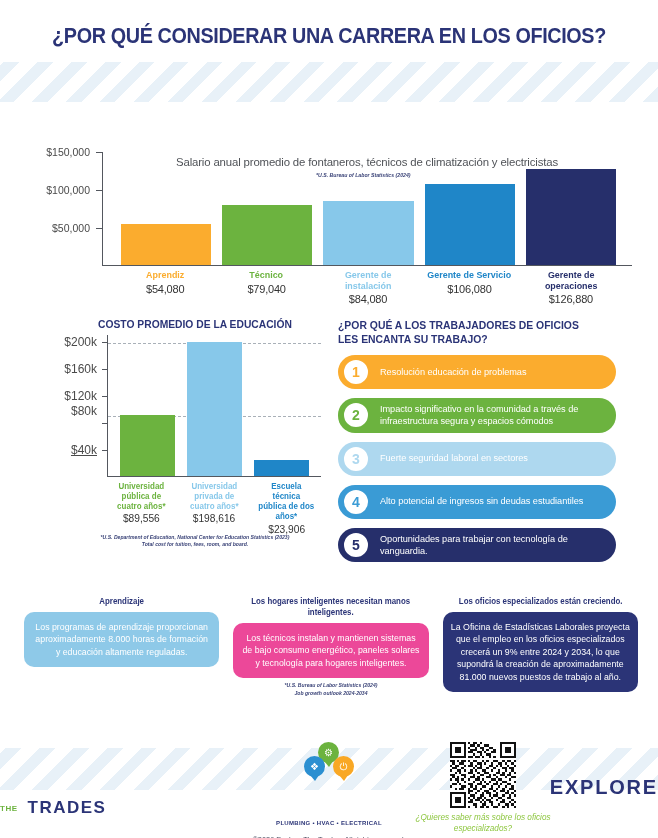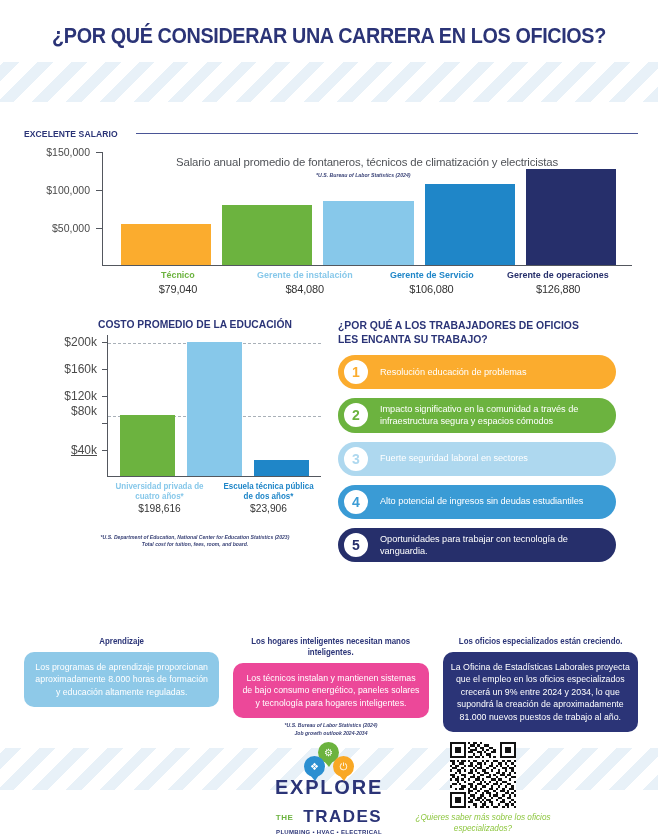--- a/index.html
+++ b/index.html
@@ -157,21 +157,21 @@
     font-size: 14px; font-weight: 900;
     font-family: "Liberation Sans Narrow","Liberation Sans", sans-serif;
   }
   .reason .rtxt {
     color: #fff; font-size: 9.2px; line-height: 1.34; letter-spacing: -0.05px;
     font-family: "Liberation Sans", sans-serif;
   }
 
   
   .facts { position: absolute; top: 596px; left: 24px; width: 614px; display: flex; gap: 14px; }
-  .fact { flex: 1; position: relative; margin-top: 40px; }
+  .fact { flex: 1; position: relative; }
   .fact h4 {
     text-align: center; color: #2b3477; font-size: 8.4px; font-weight: 900;
     line-height: 1.3; margin-bottom: 5px;
     font-family: "Liberation Sans Narrow","Liberation Sans", sans-serif;
     transform: scaleX(0.94);
   }
   .fact .box {
     border-radius: 10px; color: #fff; text-align: center;
     font-size: 8.8px; line-height: 1.42; padding: 9px 8px;
     font-family: "Liberation Sans", sans-serif;
@@ -192,24 +192,25 @@
                 border-left: 5px solid transparent; border-right: 4px solid transparent;
                 border-top: 6px solid currentColor; }
   .bub-g { background: #6cb33f; color:#6cb33f; left: 32px; top: 0; }
   .bub-b { background: #2b8fd1; color:#2b8fd1; left: 18px; top: 14px; }
   .bub-o { background: #f9a825; color:#f9a825; left: 47px; top: 14px; }
   .bub span { color:#fff; }
   .wordmark {
     color: #2b3477; font-size: 20px; font-weight: 900; letter-spacing: 1.8px;
     font-family: "Liberation Sans Narrow","Liberation Sans", sans-serif;
     line-height: 1;
+    text-align: right;
   }
   .wordmark2 {
-    display:flex; align-items:center; justify-content:center; gap:10px;
-    margin-top: 10px;
+    display:flex; align-items:center; gap:10px;
+    margin-top: 1px;
   }
   .wordmark2 .the { color:#6cb33f; font-size:8px; font-weight:900; letter-spacing:0.5px;
     font-family:"Liberation Sans Narrow","Liberation Sans", sans-serif;}
   .wordmark2 .trades { color:#2b3477; font-size:17px; font-weight:900; letter-spacing:1.5px;
     font-family:"Liberation Sans Narrow","Liberation Sans", sans-serif;}
   .tagline {
     margin-top: 2px; color: #2b3477; font-size: 6px; font-weight: 900; letter-spacing: 0.3px;
     font-family: "Liberation Sans Narrow","Liberation Sans", sans-serif;
   }
   .copyright {
@@ -226,24 +227,20 @@
 </style>
 </head>
 <body>
 
 <div class="page">
 
   <div class="main-title">¿POR QUÉ CONSIDERAR UNA CARRERA EN LOS OFICIOS?</div>
 
   <div class="stripes top"></div>
 
-  <div class="sec-head" style="top:128px; left:24px; width:614px;">
-    <span class="txt">EXCELENTE SALARIO</span>
-    <span class="rule"></span>
-  </div>
 
   <div class="salary-wrap">
     <div class="sal-ylabels" id="sal-y">
         <div class="yl" style="top: 76px;">$50,000</div>
         <div class="yl" style="top: 38px;">$100,000</div>
         <div class="yl" style="top: 0px;">$150,000</div>
       </div>
     <div class="sal-plot" id="sal-plot">
       <div class="sal-bars" id="sal-bars">
           <div class="sal-bar" style="height: 41.1008px; background: rgb(251, 172, 46);"></div>
@@ -253,20 +250,24 @@
           <div class="sal-bar" style="height: 96.4288px; background: rgb(38, 47, 107);"></div>
         </div>
     <div class="sal-tick" style="top: 76px;"></div>
         <div class="sal-tick" style="top: 38px;"></div>
         <div class="sal-tick" style="top: 0px;"></div>
       </div>
     <div class="sal-chart-title">Salario anual promedio de fontaneros, técnicos de climatización y electricistas</div>
     <div class="sal-foot">*U.S. Bureau of Labor Statistics (2024)</div>
     <div class="sal-caption-row" id="sal-caps">
         <div class="sal-cap">
+          <div class="role" style="color: rgb(251, 172, 46);">Aprendiz</div>
+          <div class="val">$54,080</div>
+        </div>
+        <div class="sal-cap">
           <div class="role" style="color: rgb(108, 179, 63);">Técnico</div>
           <div class="val">$79,040</div>
         </div>
         <div class="sal-cap">
           <div class="role" style="color: rgb(135, 200, 234);">Gerente de instalación</div>
           <div class="val">$84,080</div>
         </div>
         <div class="sal-cap">
           <div class="role" style="color: rgb(31, 134, 200);">Gerente de Servicio</div>
           <div class="val">$106,080</div>
@@ -296,20 +297,24 @@
           </div>
       <div class="edu-tick" style="top: 114.952px;"></div>
           <div class="edu-tick" style="top: 87.9048px;"></div>
           <div class="edu-tick" style="top: 60.8571px;"></div>
           <div class="edu-tick" style="top: 33.8095px;"></div>
           <div class="edu-tick" style="top: 6.7619px;"></div>
           <div class="edu-grid" style="top: 81.4431px;"></div>
           <div class="edu-grid" style="top: 7.69775px;"></div>
         </div>
       <div class="edu-caps" id="edu-caps">
+          <div class="edu-cap">
+            <div class="role" style="color: rgb(108, 179, 63);">Universidad pública de cuatro años*</div>
+            <div class="val">$89,556</div>
+          </div>
           <div class="edu-cap">
             <div class="role" style="color: rgb(135, 200, 234);">Universidad privada de cuatro años*</div>
             <div class="val">$198,616</div>
           </div>
           <div class="edu-cap">
             <div class="role" style="color: rgb(31, 134, 200);">Escuela técnica pública de dos años*</div>
             <div class="val">$23,906</div>
           </div>
         </div>
     </div>

